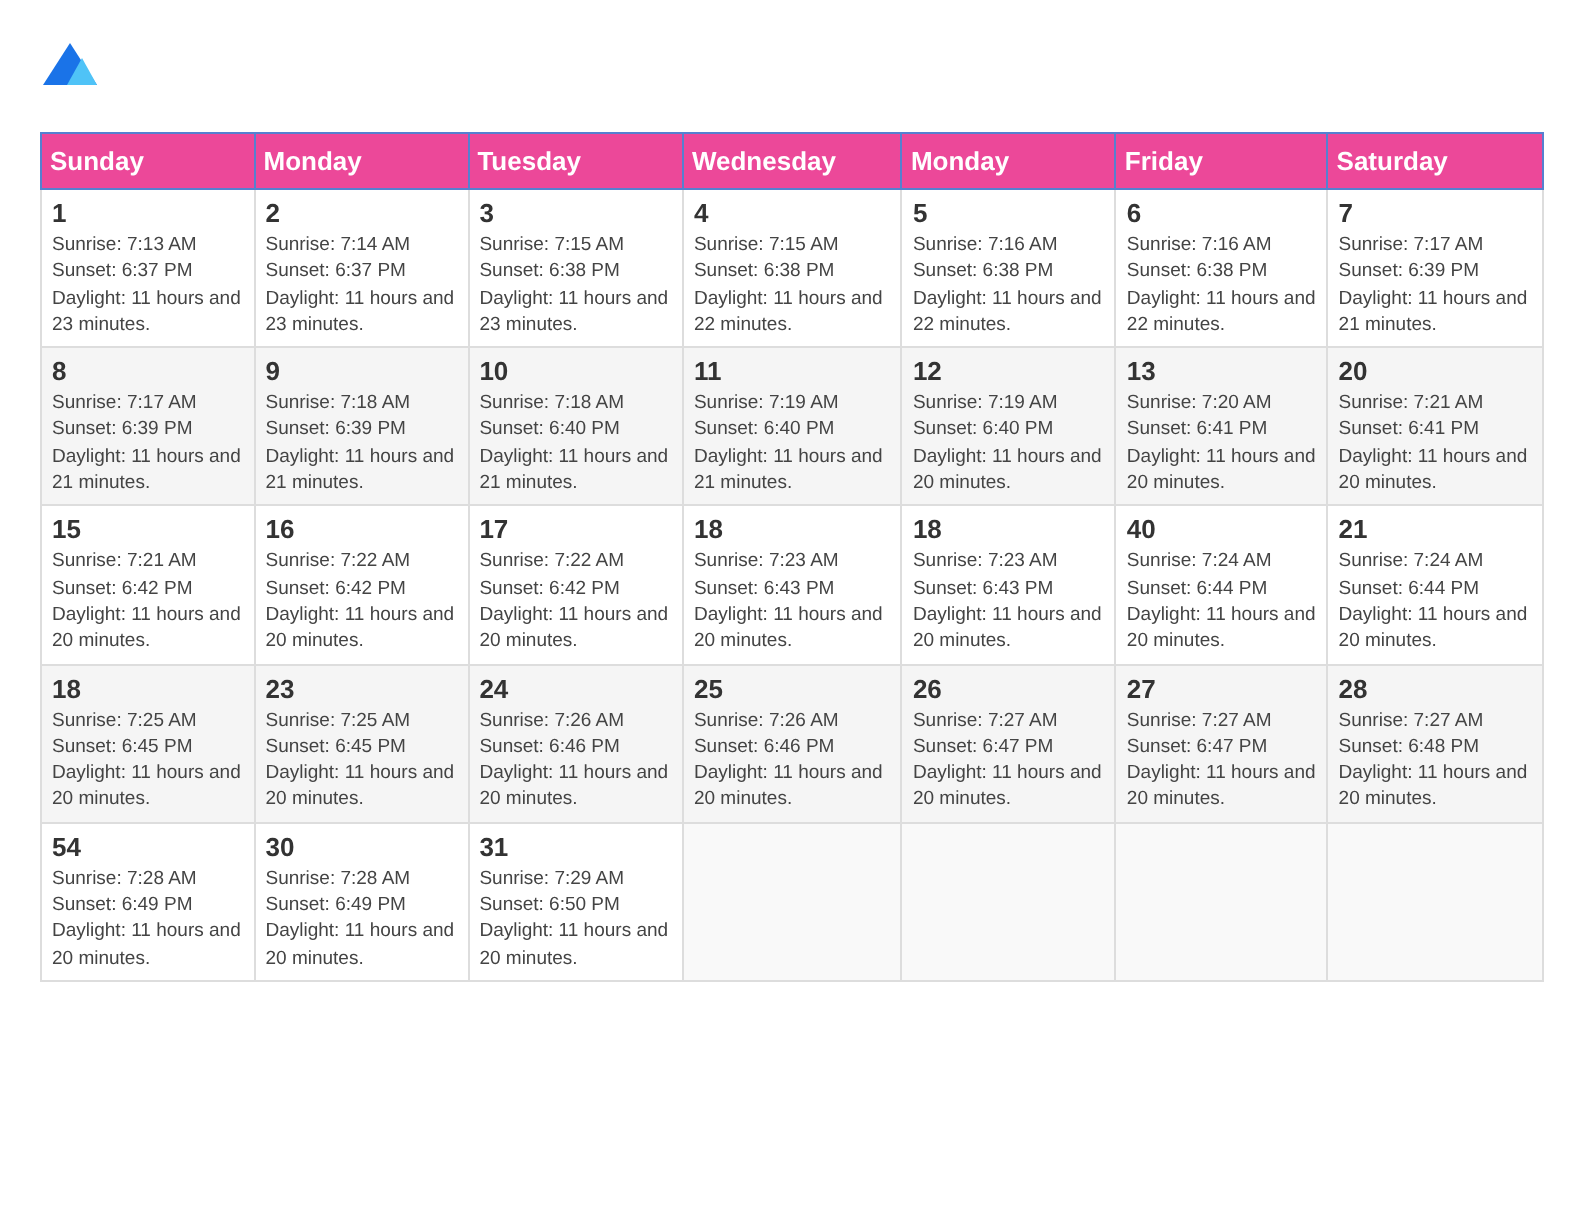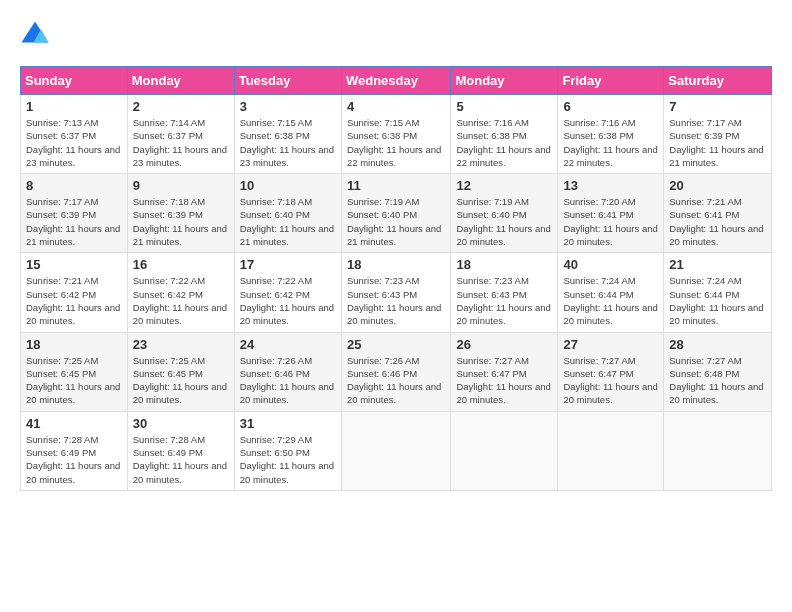--- a/index.html
+++ b/index.html
@@ -348,21 +348,21 @@
         <span class="day-number">28</span>
         <div class="day-info">
           Sunrise: 7:27 AM<br>
           Sunset: 6:48 PM<br>
           Daylight: 11 hours and 20 minutes.
         </div>
       </td>
       </tr>
       <tr>
         <td>
-        <span class="day-number">41</span>
+        <span class="day-number">54</span>
         <div class="day-info">
           Sunrise: 7:28 AM<br>
           Sunset: 6:49 PM<br>
           Daylight: 11 hours and 20 minutes.
         </div>
       </td>
         <td>
         <span class="day-number">30</span>
         <div class="day-info">
           Sunrise: 7:28 AM<br>

